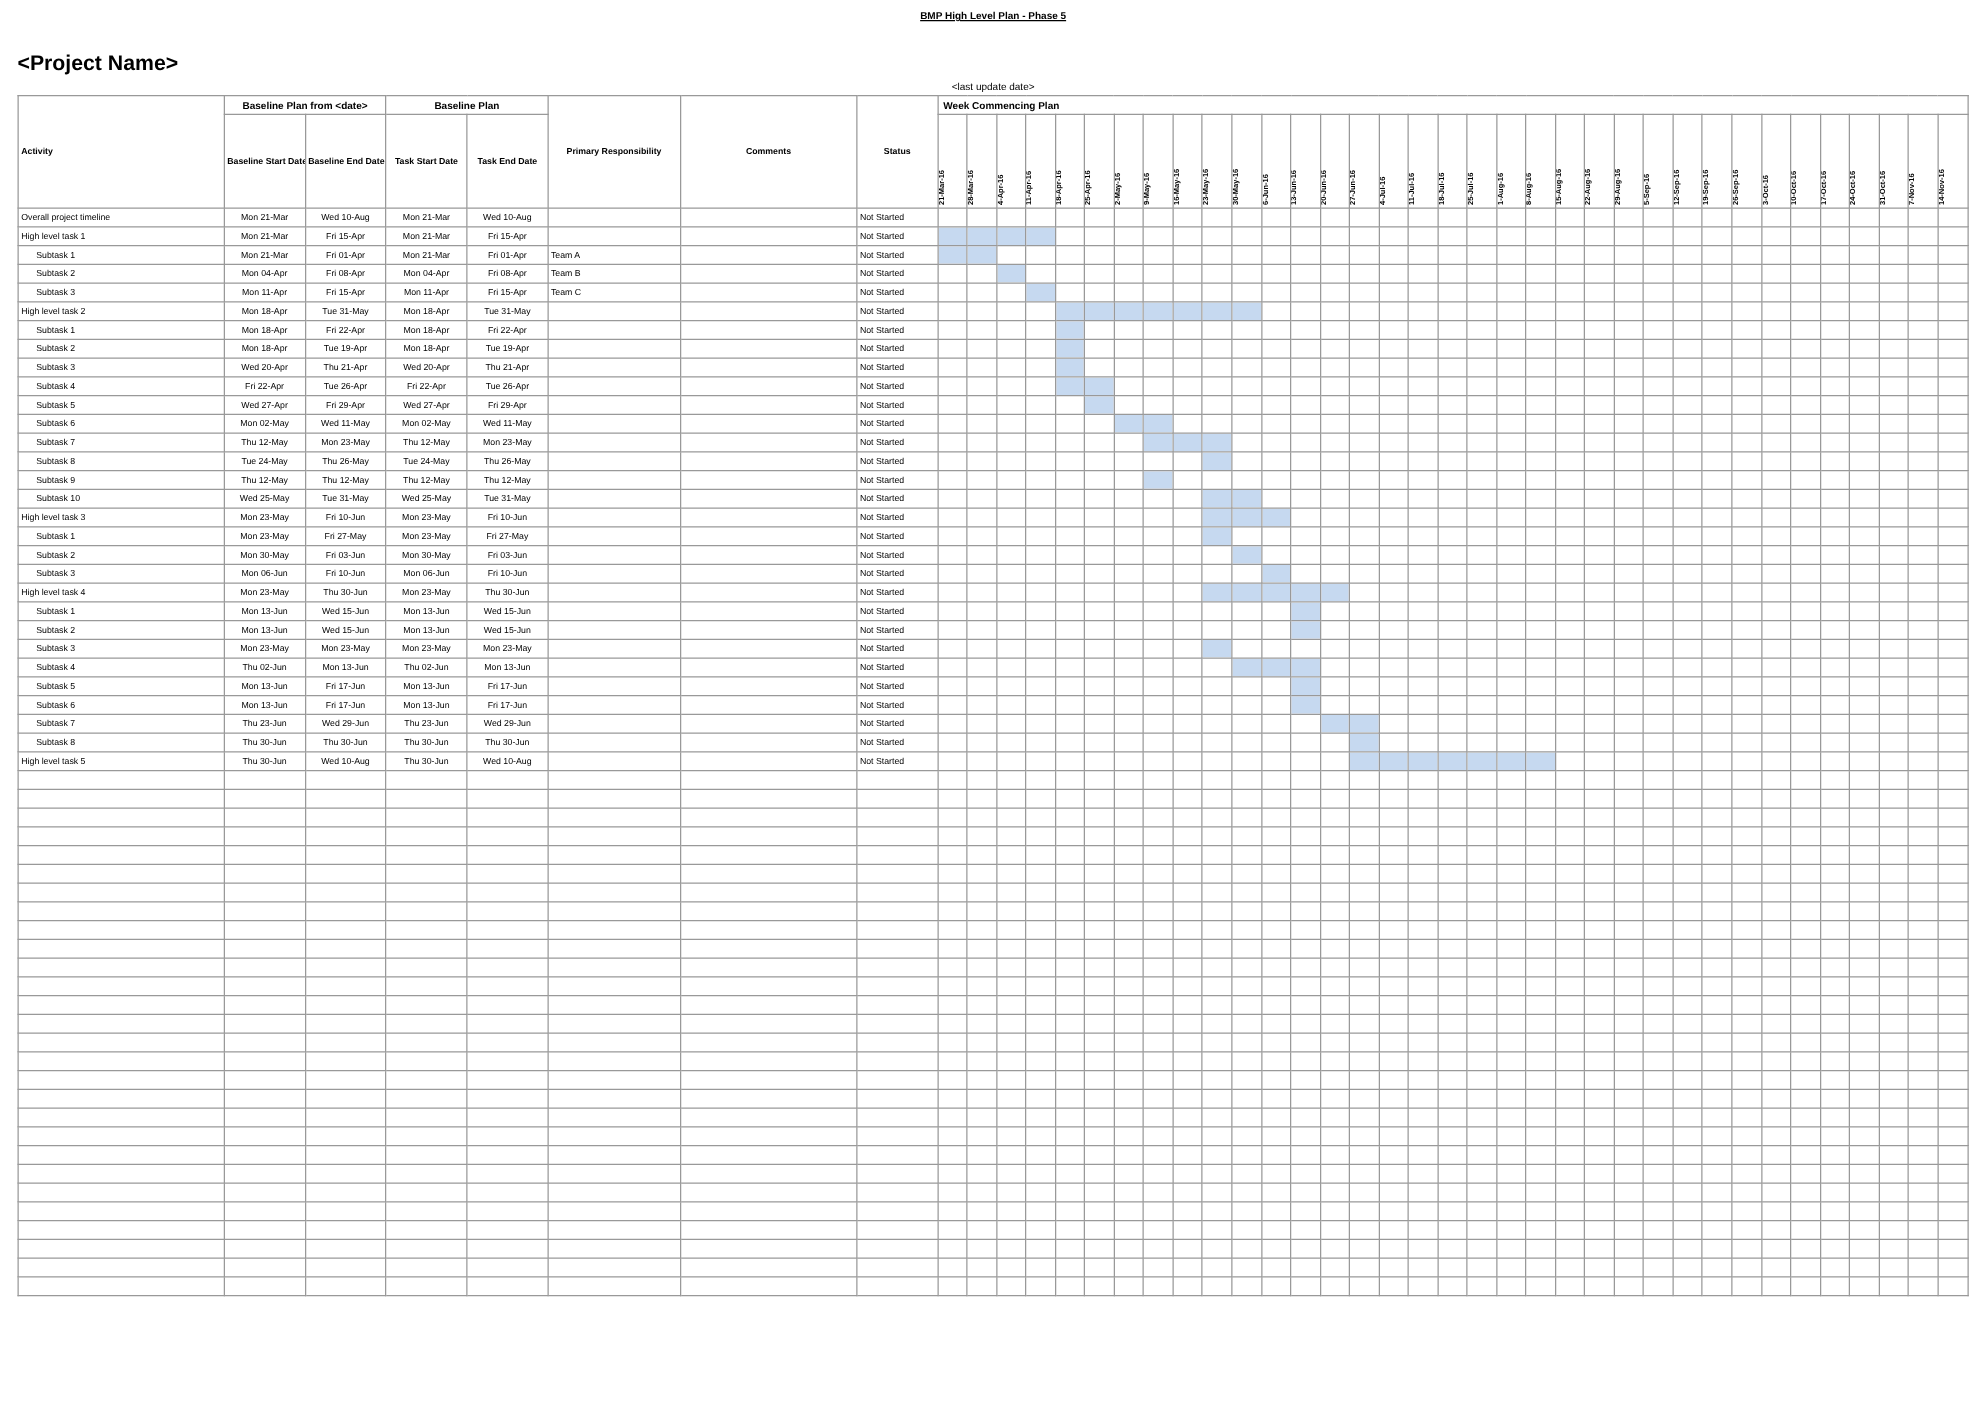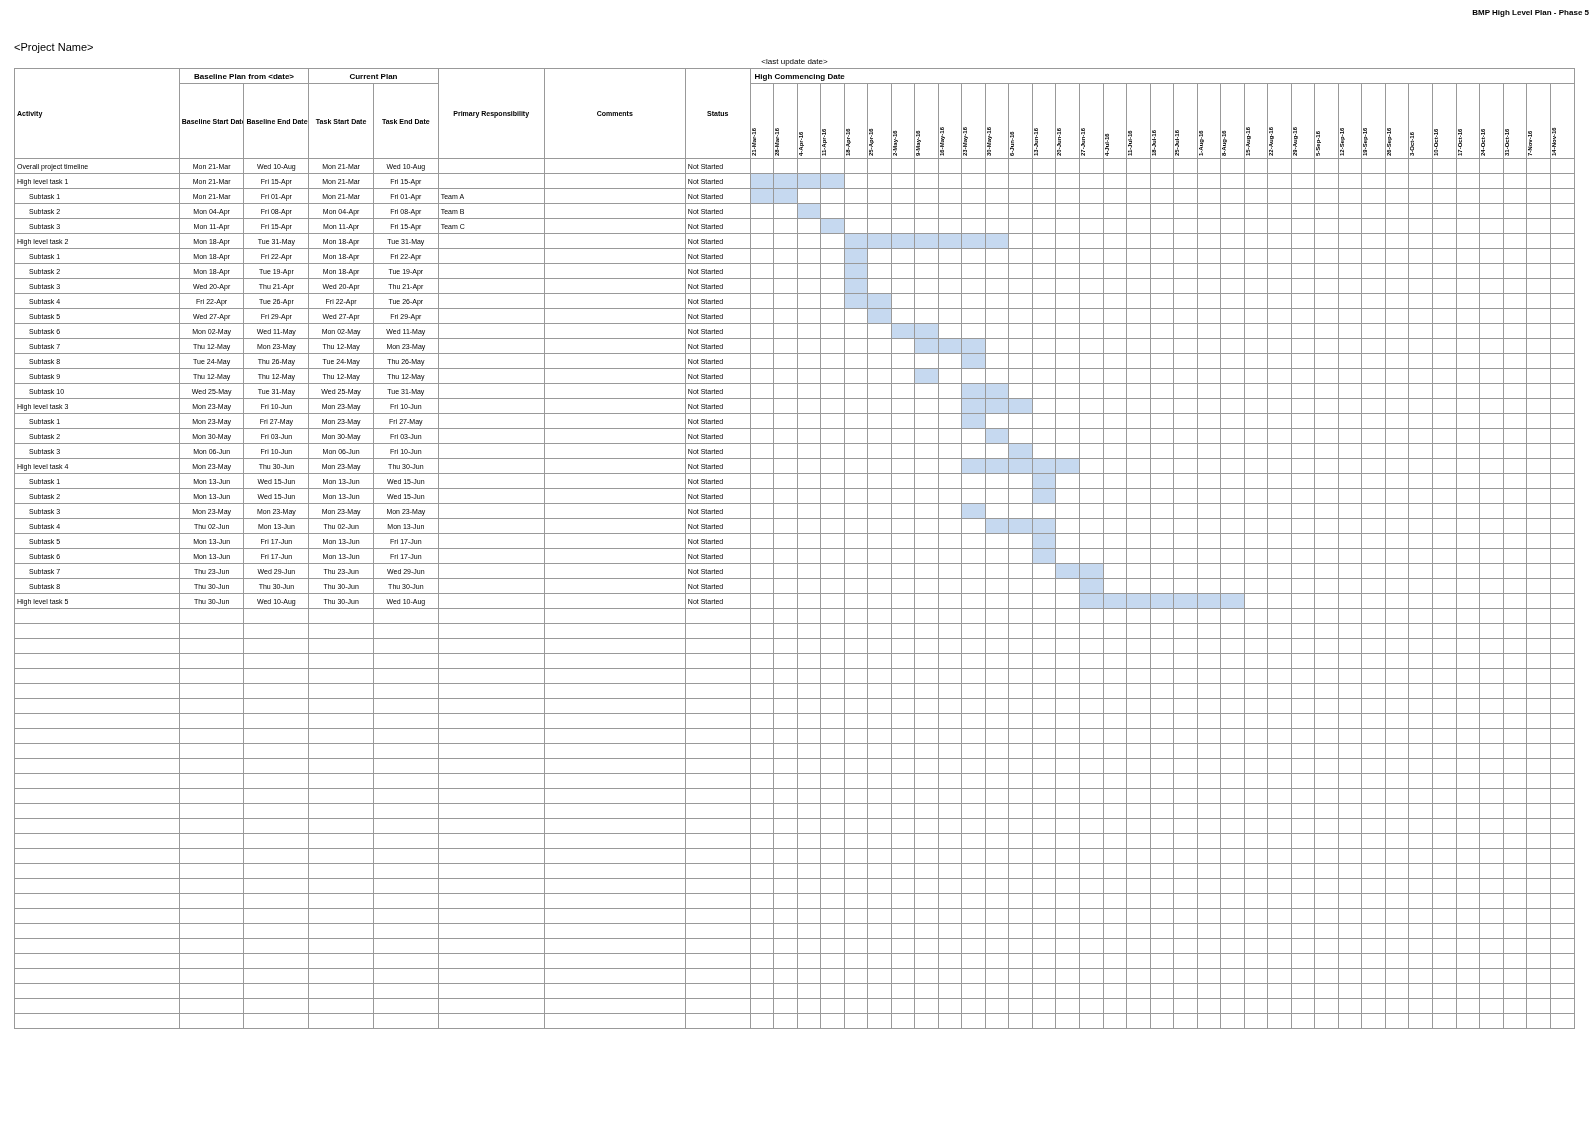--- a/index.html
+++ b/index.html
@@ -4,31 +4,32 @@
 <style>
   html, body {
     margin: 0;
     padding: 0;
     font-family: Arial, sans-serif;
     font-size: 9px;
     color: #000;
     background: #fff;
   }
   .doc-title-top {
-    text-align: right;
+    text-align: center;
     font-size: 8px;
     font-weight: bold;
     padding: 8px 0 20px 0;
+    text-decoration: underline;
   }
   .page {
     padding: 0 14px 30px 14px;
   }
   .proj-name {
-    font-weight: normal;
-    font-size: 11px;
+    font-weight: bold;
+    font-size: 17px;
     padding: 4px 0;
   }
   .last-update {
     font-size: 8px;
     padding-bottom: 2px;
     text-align: center;
   }
   table {
     border-collapse: collapse;
     table-layout: fixed;
@@ -136,25 +137,25 @@
         <col class="col-week">
         <col class="col-week">
         <col class="col-week">
         <col class="col-week">
       </colgroup>
     <thead>
       <tr class="sup-header">
         <th rowspan="2" class="col-activity">Activity</th>
         <th colspan="2" class="grp-header">Baseline Plan
 from &lt;date&gt;</th>
-        <th colspan="2" class="grp-header">Current Plan</th>
+        <th colspan="2" class="grp-header">Baseline Plan</th>
         <th rowspan="2">Primary Responsibility</th>
         <th rowspan="2">Comments</th>
         <th rowspan="2">Status</th>
-        <th id="weeks-super" class="grp-header" style="text-align:left;padding-left:4px;" colspan="35">High Commencing Date</th>
+        <th id="weeks-super" class="grp-header" style="text-align:left;padding-left:4px;" colspan="35">Week Commencing Plan</th>
       </tr>
       <tr id="header-row-2">
         <th>Baseline Start Date</th>
         <th>Baseline End Date</th>
         <th>Task Start Date</th>
         <th>Task End Date</th>
       <th class="col-week">
             <div class="vert">21-Mar-16</div>
           </th>
           <th class="col-week">

